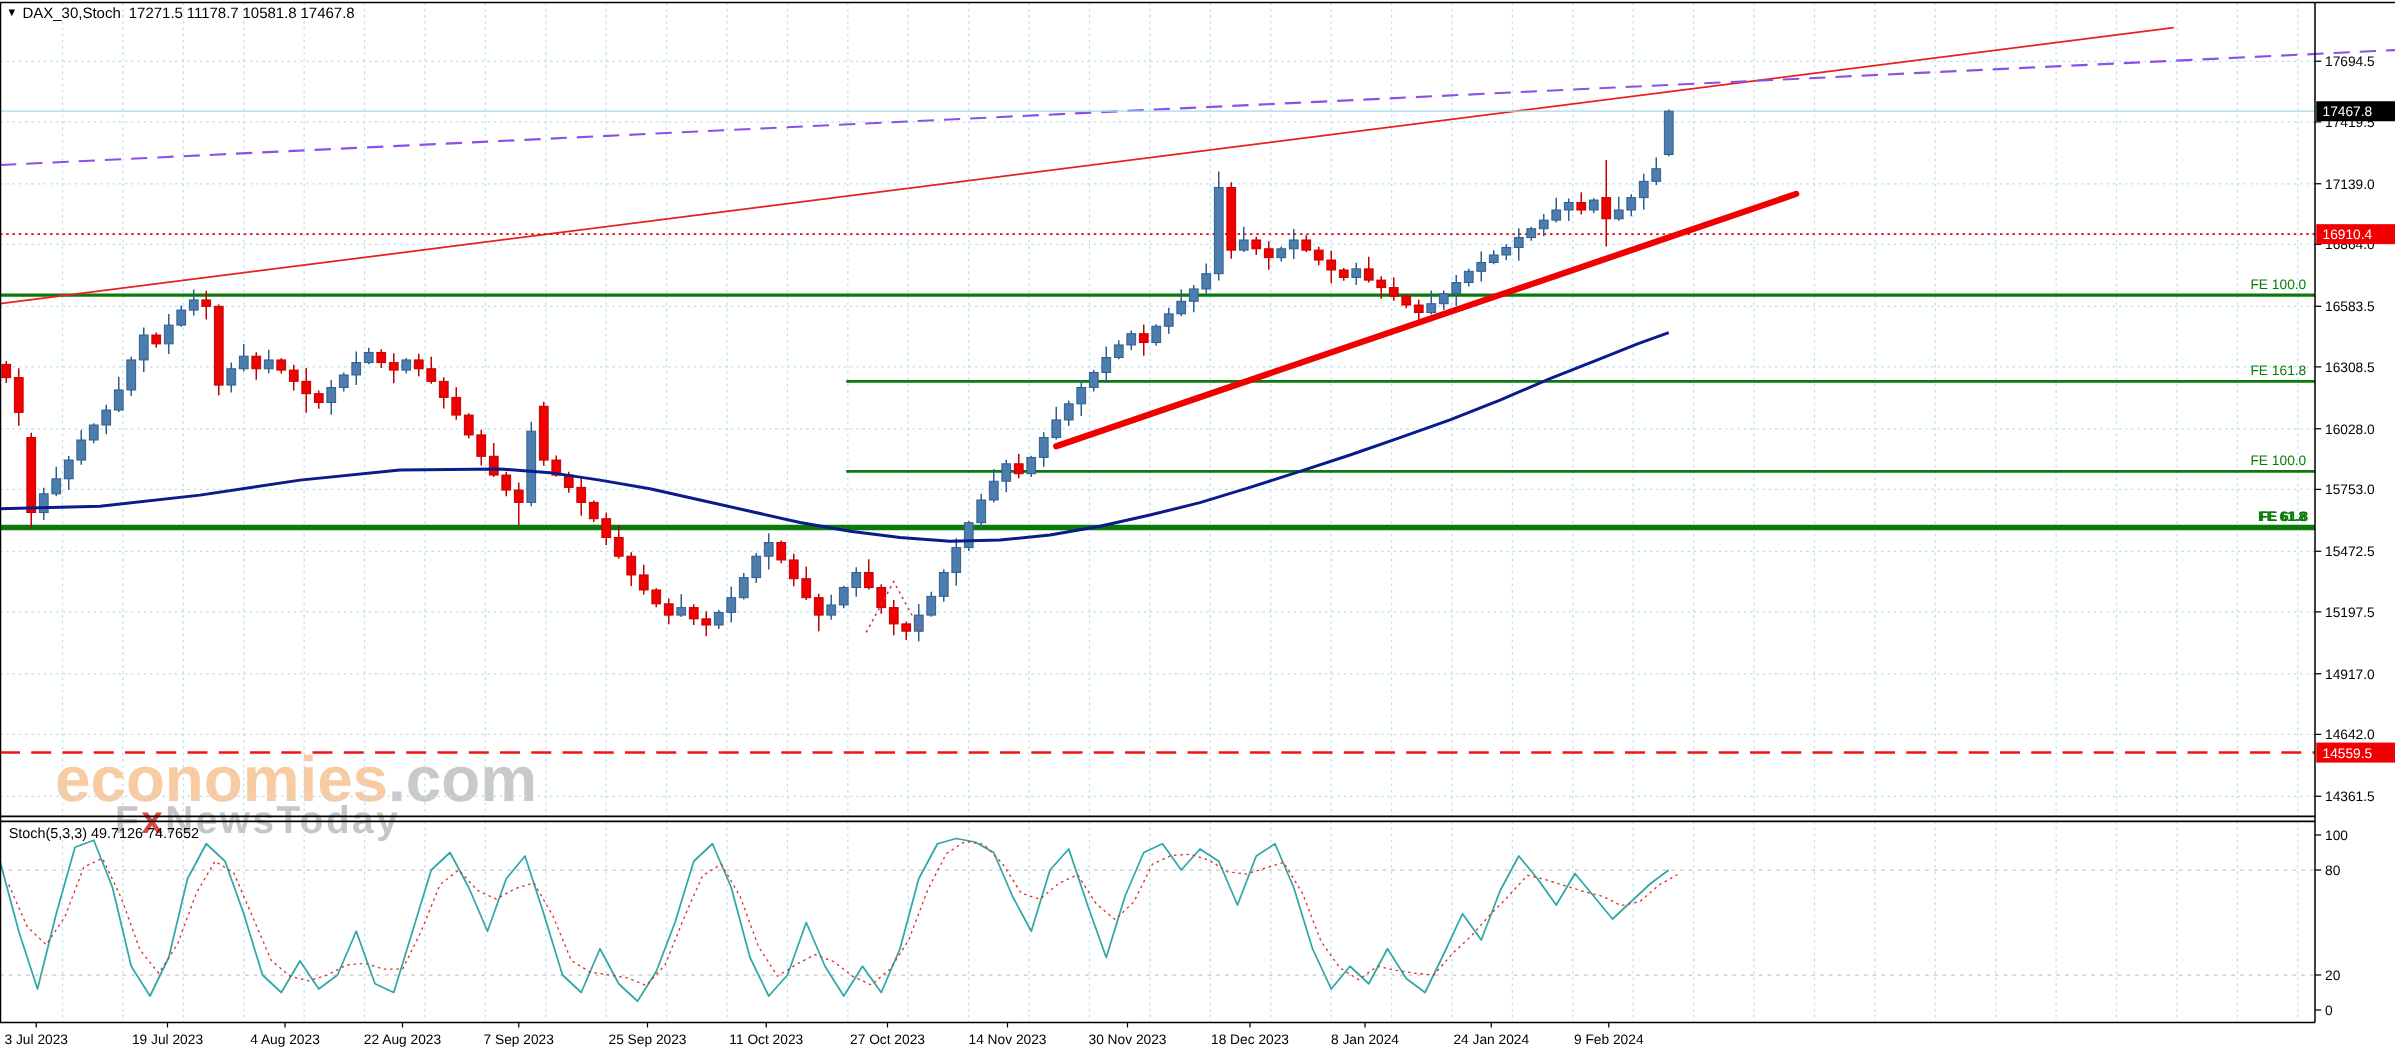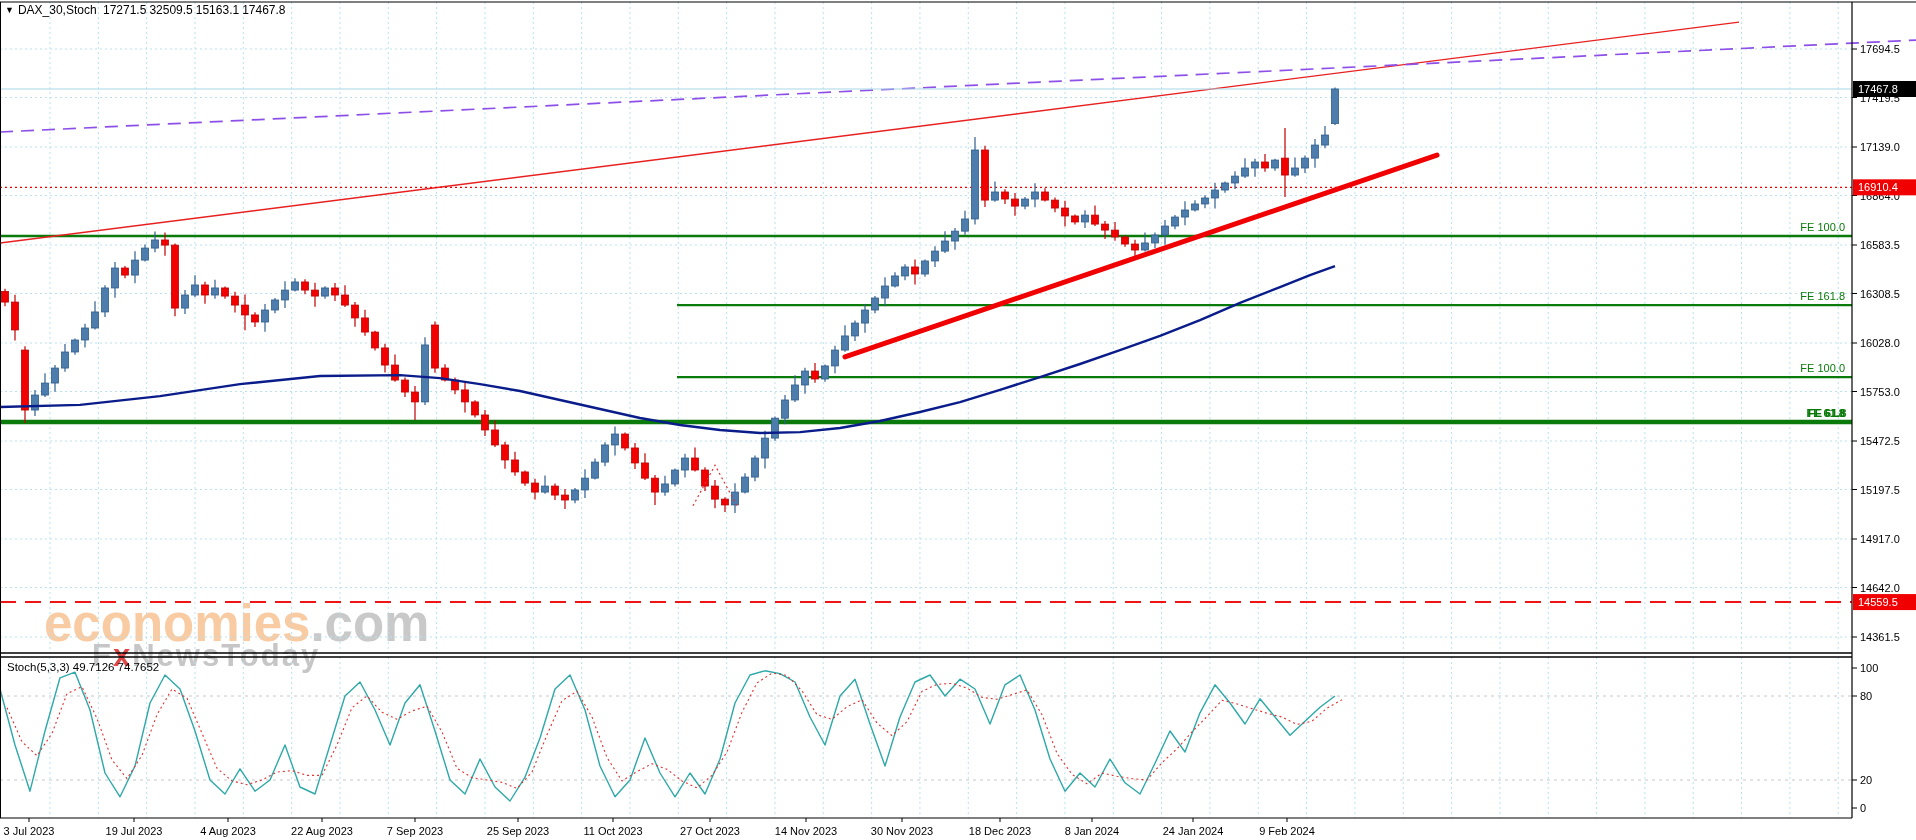--- a/index.html
+++ b/index.html
@@ -480,21 +480,21 @@
       <text x="1092" y="835" font-size="11" fill="#000000" text-anchor="middle">8 Jan 2024</text>
       <line x1="1193" y1="818" x2="1193" y2="822" stroke="#000" stroke-width="1"></line>
       <text x="1193" y="835" font-size="11" fill="#000000" text-anchor="middle">24 Jan 2024</text>
       <line x1="1287" y1="818" x2="1287" y2="822" stroke="#000" stroke-width="1"></line>
       <text x="1287" y="835" font-size="11" fill="#000000" text-anchor="middle">9 Feb 2024</text>
       <rect x="1852" y="0" width="64" height="818" fill="transparent"></rect>
       <rect x="0" y="819" width="1916" height="21" fill="transparent"></rect>
     </svg>
 
   <div id="title">
-    <span class="tri">▼</span><span>DAX_30,Stoch</span> <span>17271.5</span><span>32509.5</span><span>15163.1</span><span>17467.8</span>
+    <span class="tri">▼</span><span>DAX_30,Stoch</span> <span>17271.5</span><span>11178.7</span><span>10581.8</span><span>17467.8</span>
   </div>
 
   <div id="stoch-label">
     <span>Stoch(5,3,3)</span> <span>49.7126 74.7652</span>
   </div>
 
   <div id="separator"></div>
 </div>
 
 </body></html>

